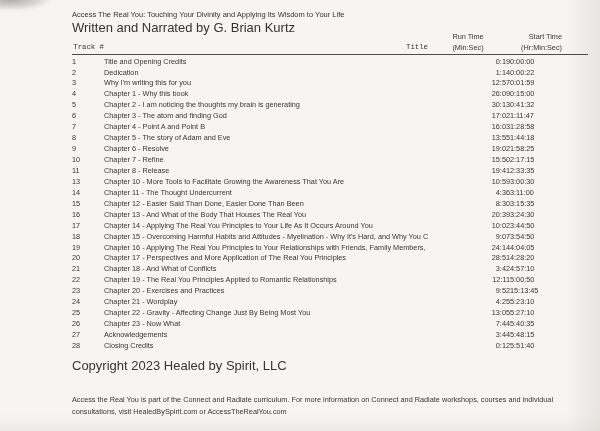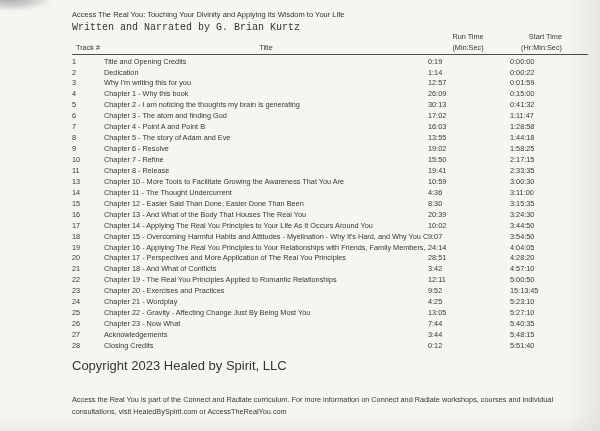--- a/index.html
+++ b/index.html
@@ -28,51 +28,51 @@
     position:absolute; left:0; right:0; bottom:0; height:18px;
     background:linear-gradient(to bottom, transparent, rgba(210,207,200,0.25));
   }
 
   .doc-title {
     position:absolute; left:72px; top:9px;
     font-size:7.5px; line-height:12.5px; color:#333;
   }
   .doc-subtitle {
     position:absolute; left:72px; top:21.5px;
-    font-size:10px; line-height:12.5px; color:#333;font-family:Liberation Mono, monospace;
+    font-size:13px; line-height:12.5px; color:#333;
   }
 
   table.tracks {
     position:absolute; left:72px; top:31px;
     width:516px;
     border-collapse:collapse; table-layout:fixed;
     font-size:7.3px; color:#363636;
   }
   table.tracks col.c-track { width:32px; }
   table.tracks col.c-title { width:324px; }
   table.tracks col.c-run   { width:82px; }
   table.tracks col.c-start { width:78px; }
 
   thead th {
     font-weight:normal; padding:0; vertical-align:bottom;
     border-bottom:1.2px solid #4d4d4d;
   }
   thead .hline { line-height:11.3px; white-space:nowrap; }
-  th.h-track, th.h-title { text-align:center; }
+  th.h-track, th.h-title { text-align:right;font-family:Liberation Mono, monospace; }
   th.h-run   { text-align:center; padding-right:2px; }
   th.h-start { text-align:right; padding-right:26px; }
 
   tbody td {
     padding:0; height:10.93px; line-height:10.93px;
     white-space:nowrap; overflow:hidden; vertical-align:middle;
   }
   tbody tr:first-child td { padding-top:2px; }
   td.td-track { text-align:left; }
   td.td-title { text-align:left; }
-  td.td-run   { }
+  td.td-run   { text-align:right; }
   td.td-start { text-align:left; padding-right:25px; }
 
   .copyright {
     position:absolute; left:72px; top:360px;
     font-size:13px; line-height:12px; color:#363636;
   }
   .footer-note {
     position:absolute; left:72px; top:394px; width:516px;
     font-size:7.3px; line-height:12.3px; color:#363636;
   }

